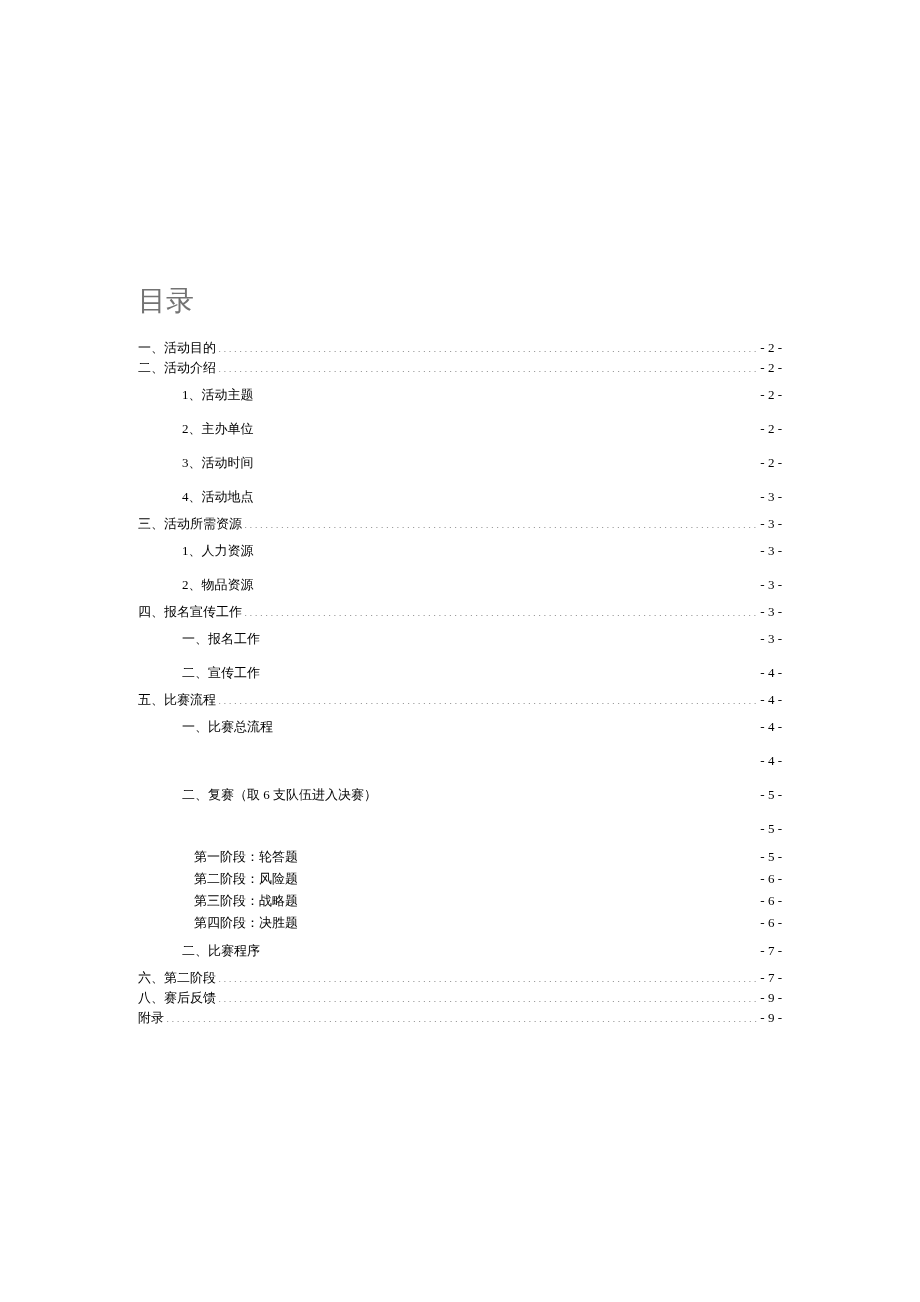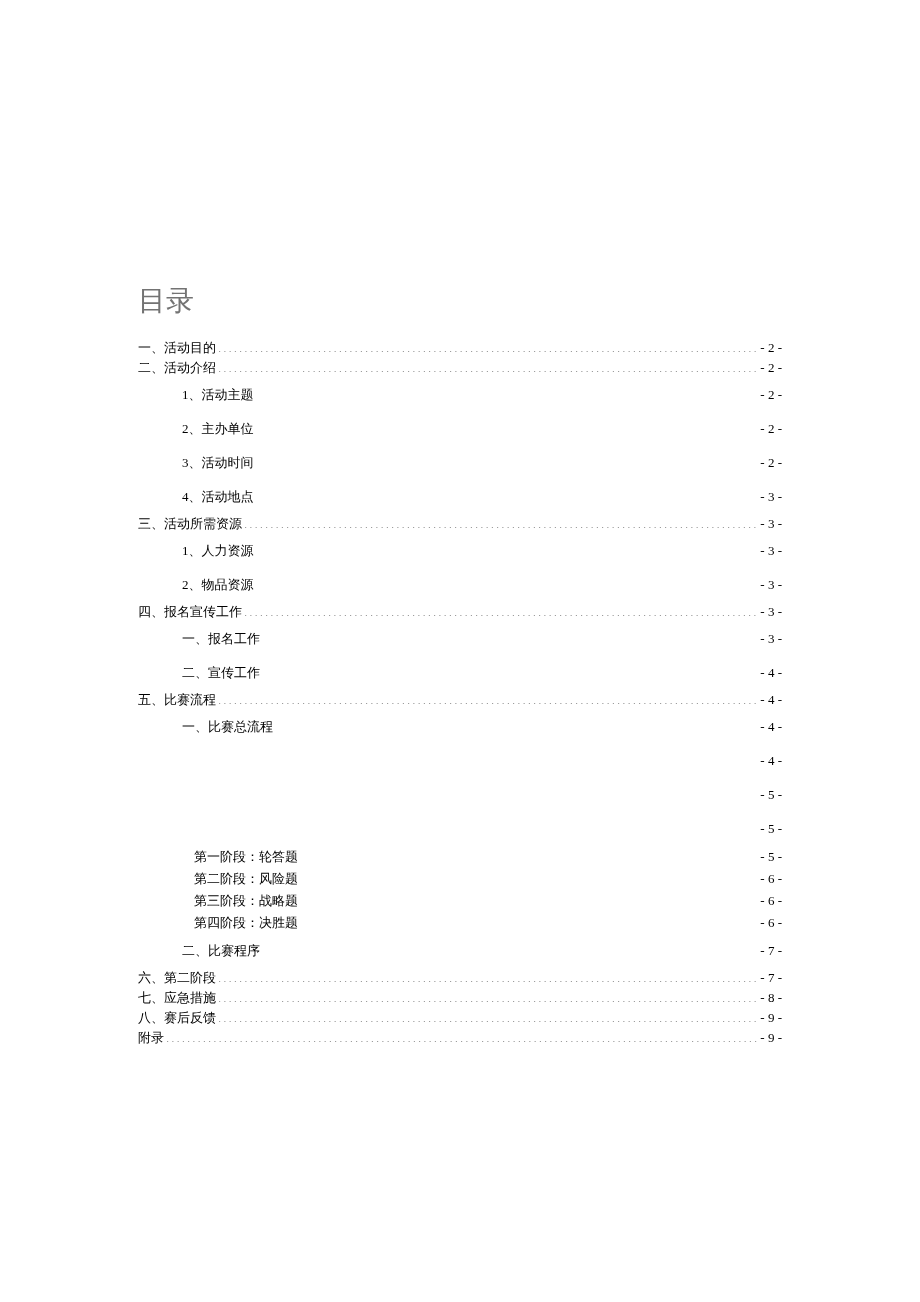--- a/index.html
+++ b/index.html
@@ -155,20 +155,21 @@
       <div class="toc-entry level-1">
         <span class="toc-text">一、比赛总流程</span>
         <span class="toc-dots"></span>
         <span class="toc-page">- 4 -</span>
       </div>
       <div class="toc-entry level-1">
         <span class="toc-dots"></span>
         <span class="toc-page">- 4 -</span>
       </div>
       <div class="toc-entry level-1">
+        <span class="toc-text">二、复赛（取 6 支队伍进入决赛）</span>
         <span class="toc-dots"></span>
         <span class="toc-page">- 5 -</span>
       </div>
       <div class="toc-entry level-1">
         <span class="toc-dots"></span>
         <span class="toc-page">- 5 -</span>
       </div>
       <div class="toc-entry level-2">
         <span class="toc-text">第一阶段：轮答题</span>
         <span class="toc-dots"></span>
@@ -191,25 +192,20 @@
       </div>
       <div class="toc-entry level-1">
         <span class="toc-text">二、比赛程序</span>
         <span class="toc-dots"></span>
         <span class="toc-page">- 7 -</span>
       </div>
       <div class="toc-entry level-0">
         <span class="toc-text">六、第二阶段</span>
         <span class="toc-dots"></span>
         <span class="toc-page">- 7 -</span>
-      </div>
-      <div class="toc-entry level-0">
-        <span class="toc-text">七、应急措施</span>
-        <span class="toc-dots"></span>
-        <span class="toc-page">- 8 -</span>
       </div>
       <div class="toc-entry level-0">
         <span class="toc-text">八、赛后反馈</span>
         <span class="toc-dots"></span>
         <span class="toc-page">- 9 -</span>
       </div>
       <div class="toc-entry level-0">
         <span class="toc-text">附录</span>
         <span class="toc-dots"></span>
         <span class="toc-page">- 9 -</span>

